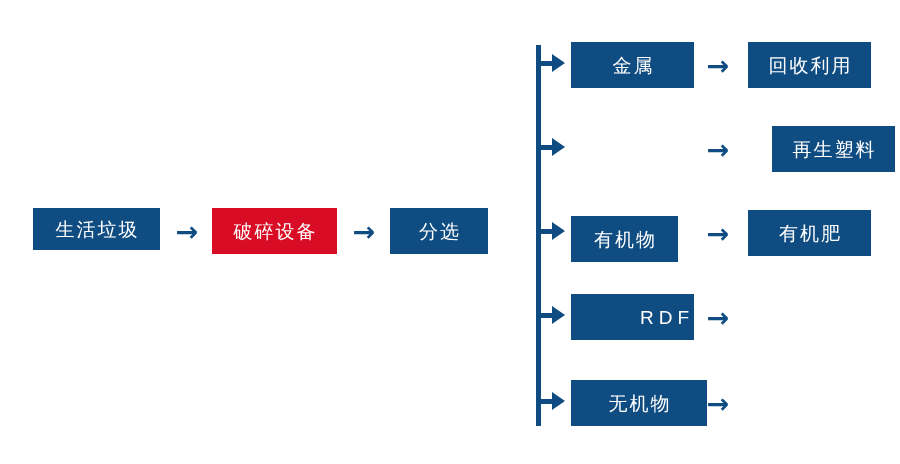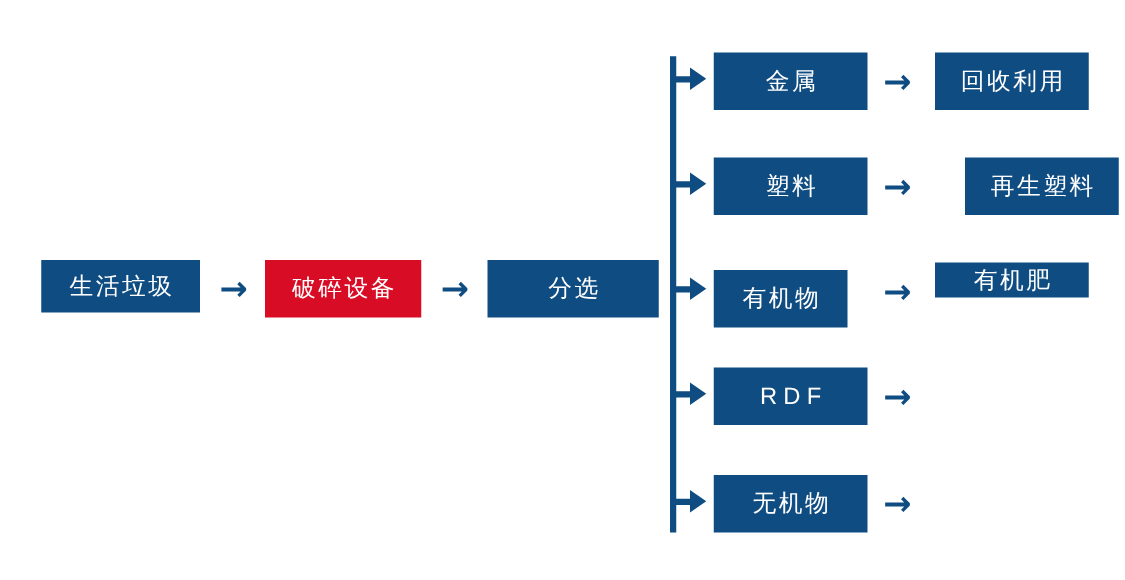--- a/index.html
+++ b/index.html
@@ -29,21 +29,21 @@
     font-size: 19px;
     font-weight: 400;
     letter-spacing: 2px;
     line-height: 1;
     white-space: nowrap;
     box-sizing: border-box;
     text-indent: 2px;
   }
   .node.blue { background: #0f4c81; }
   .node.red  { background: #d80c24; }
-  .node.latin { letter-spacing: 5px; font-size: 19px; text-indent: 5px; }
+  .node.latin { letter-spacing: 5px; font-size: 19px; text-indent: 5px; justify-content: flex-end; }
 
   
   .arrow {
     position: absolute;
     color: #0f4c81;
     font-size: 27px;
     line-height: 1;
     font-weight: 700;
     display: flex;
     align-items: center;
@@ -84,21 +84,21 @@
   </div>
 
   <div class="node red" style="left:212px; top:208px; width:125px; height:46px;">
     <span>破碎设备</span>
   </div>
 
   <div class="arrow" style="left:345px; top:216px; width:38px; height:30px;">
     <span>→</span>
   </div>
 
-  <div class="node blue" style="left:390px; top:208px; width:137px; height:46px;">
+  <div class="node blue" style="left:390px; top:208px; width:98px; height:46px;">
     <span>分选</span>
   </div>
 
   <div class="trunk" style="left:536px; top:45px; width:5px; height:381px;"></div>
 
   <div class="branch-stub" style="left:536px; top:61px; width:20px; height:5px;"></div>
   <div class="branch-arrow" style="left:552px; top:54px;"></div>
 
   <div class="node blue" style="left:571px; top:42px; width:123px; height:46px;">
     <span>金属</span>
@@ -106,56 +106,53 @@
   <div class="arrow" style="left:699px; top:50px; width:38px; height:30px;">
     <span>→</span>
   </div>
   <div class="node blue" style="left:748px; top:42px; width:123px; height:46px;">
     <span>回收利用</span>
   </div>
 
   <div class="branch-stub" style="left:536px; top:145px; width:20px; height:5px;"></div>
   <div class="branch-arrow" style="left:552px; top:138px;"></div>
 
-  <div class="node blue" style="left:571px; top:126px; width:123px; height:46px;">
-    <span>塑料</span>
-  </div>
   <div class="arrow" style="left:699px; top:134px; width:38px; height:30px;">
     <span>→</span>
   </div>
   <div class="node blue" style="left:772px; top:126px; width:123px; height:46px;">
     <span>再生塑料</span>
   </div>
 
   <div class="branch-stub" style="left:536px; top:229px; width:20px; height:5px;"></div>
   <div class="branch-arrow" style="left:552px; top:222px;"></div>
 
   <div class="node blue" style="left:571px; top:216px; width:107px; height:46px;">
     <span>有机物</span>
   </div>
   <div class="arrow" style="left:699px; top:218px; width:38px; height:30px;">
     <span>→</span>
   </div>
-  <div class="node blue" style="left:748px; top:210px; width:123px; height:28px;">
+  <div class="node blue" style="left:748px; top:210px; width:123px; height:46px;">
     <span>有机肥</span>
   </div>
 
   <div class="branch-stub" style="left:536px; top:313px; width:20px; height:5px;"></div>
   <div class="branch-arrow" style="left:552px; top:306px;"></div>
 
   <div class="node blue latin" style="left:571px; top:294px; width:123px; height:46px;">
     <span>RDF</span>
   </div>
   <div class="arrow" style="left:699px; top:302px; width:38px; height:30px;">
     <span>→</span>
   </div>
 
   <div class="branch-stub" style="left:536px; top:399px; width:20px; height:5px;"></div>
   <div class="branch-arrow" style="left:552px; top:392px;"></div>
 
-  <div class="node blue" style="left:571px; top:380px; width:123px; height:46px;">
+  <div class="node blue" style="left:571px; top:380px; width:136px; height:46px;">
     <span>无机物</span>
   </div>
   <div class="arrow" style="left:699px; top:388px; width:38px; height:30px;">
     <span>→</span>
   </div>
 
 </div>
 
 </body></html>

